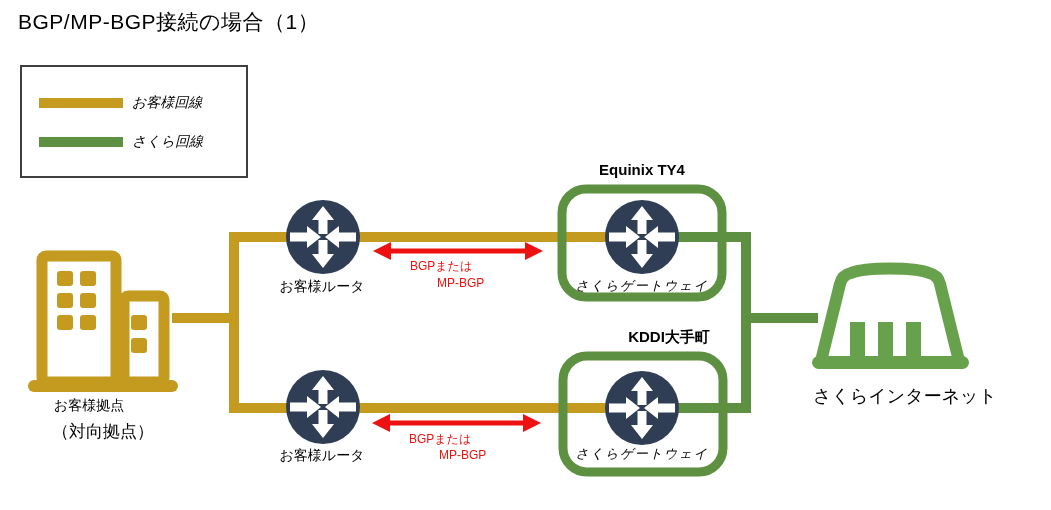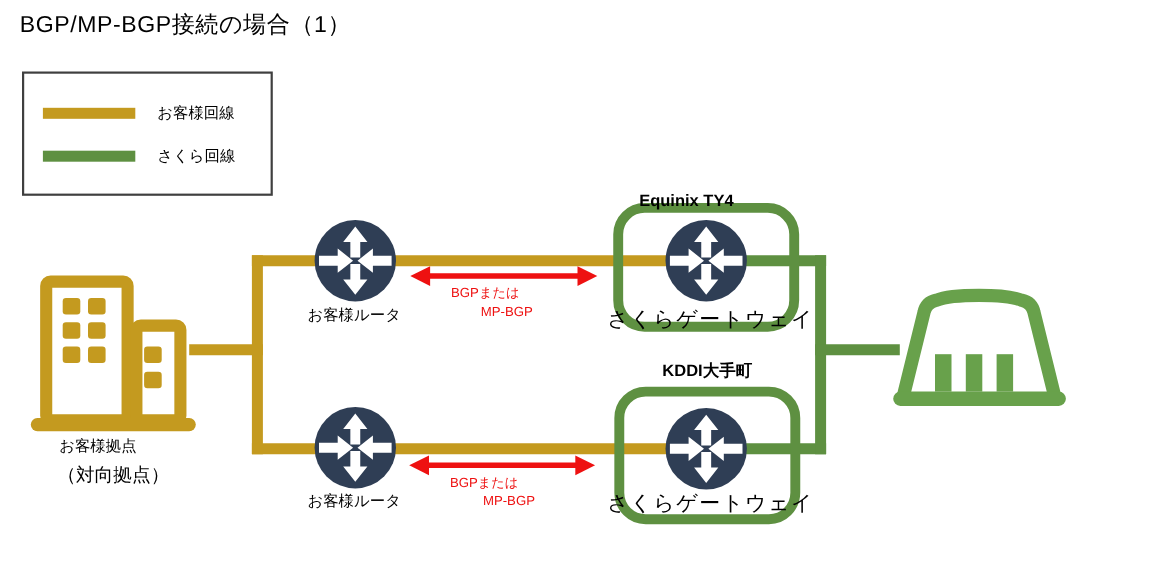--- a/index.html
+++ b/index.html
@@ -20,33 +20,33 @@
   #diagram-svg{position:absolute;left:0;top:0;}
   .page-title{
     left:18px;top:8px;font-size:21px;font-weight:normal;letter-spacing:0.5px;white-space:nowrap;
   }
   .legend{
     left:20px;top:65px;width:228px;height:113px;border:2px solid var(--legend-border);background:#fff;
   }
   .legend .swatch{position:absolute;left:17px;width:84px;height:10px;}
   .legend .sw-customer{top:31px;background:var(--customer-line);}
   .legend .sw-sakura{top:70px;background:var(--sakura-line);}
-  .legend .lg-label{position:absolute;left:121px;font-size:14px;white-space:nowrap;}
+  .legend .lg-label{position:absolute;left:110px;font-size:14px;white-space:nowrap;font-style:italic;}
   .legend .ll-customer{top:27px;}
   .legend .ll-sakura{top:66px;}
   .ctr{text-align:center;white-space:nowrap;}
   .site-label{left:9px;top:397px;width:160px;font-size:14px;}
   .site-note{left:23px;top:420px;width:160px;font-size:17px;}
   .router-label{font-size:14px;width:180px;}
   .rl-top{left:232px;top:278px;}
   .rl-bottom{left:232px;top:447px;}
   .pop-name{font-size:15px;font-weight:bold;width:180px;}
-  .pn-equinix{left:534px;top:161px;margin-top:13px;}
-  .pn-kddi{left:553px;top:328px;}
-  .gw-label{font-size:19px;letter-spacing:1.5px;width:180px;}
+  .pn-equinix{left:552px;top:161px;}
+  .pn-kddi{left:579px;top:328px;}
+  .gw-label{font-size:13px;letter-spacing:1.5px;width:180px;font-style:italic;}
   .gw-equinix{left:552px;top:277px;}
   .gw-kddi{left:552px;top:445px;}
   .bgp-text{font-size:12px;color:var(--bgp-red);white-space:nowrap;}
   .bt-top1{left:410px;top:258px;}
   .bt-top2{left:437px;top:276px;}
   .bt-bot1{left:409px;top:431px;}
   .bt-bot2{left:439px;top:448px;}
   .dc-label{left:795px;top:386px;width:220px;font-size:18px;line-height:21px;}
 </style>
 </head>
@@ -143,13 +143,14 @@
 
 <div class="abs ctr gw-label gw-equinix">さくらゲートウェイ</div>
 <div class="abs ctr gw-label gw-kddi">さくらゲートウェイ</div>
 
 <div class="abs bgp-text bt-top1">BGPまたは</div>
 <div class="abs bgp-text bt-top2">MP-BGP</div>
 <div class="abs bgp-text bt-bot1">BGPまたは</div>
 <div class="abs bgp-text bt-bot2">MP-BGP</div>
 
 <div class="abs ctr dc-label">
+  <div>さくらインターネット</div>
 </div>
 
 </body></html>

